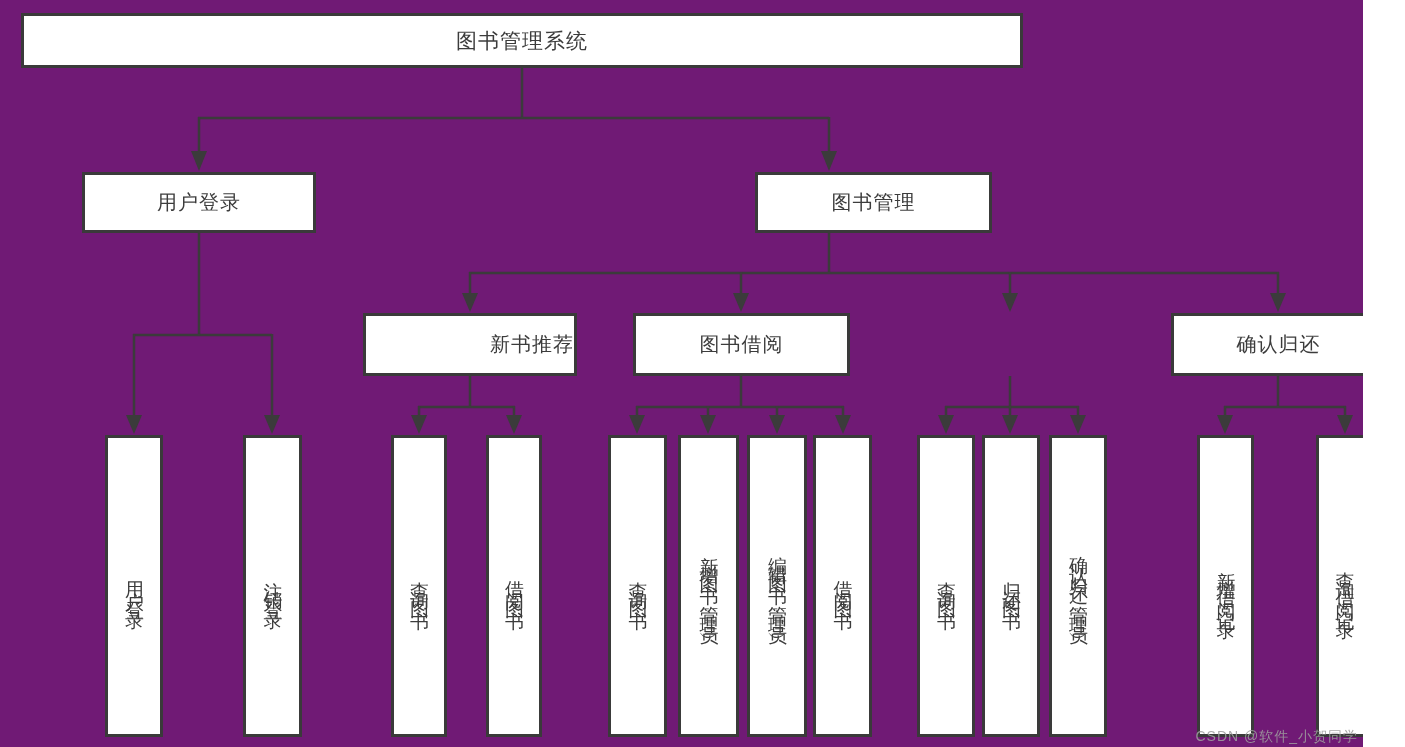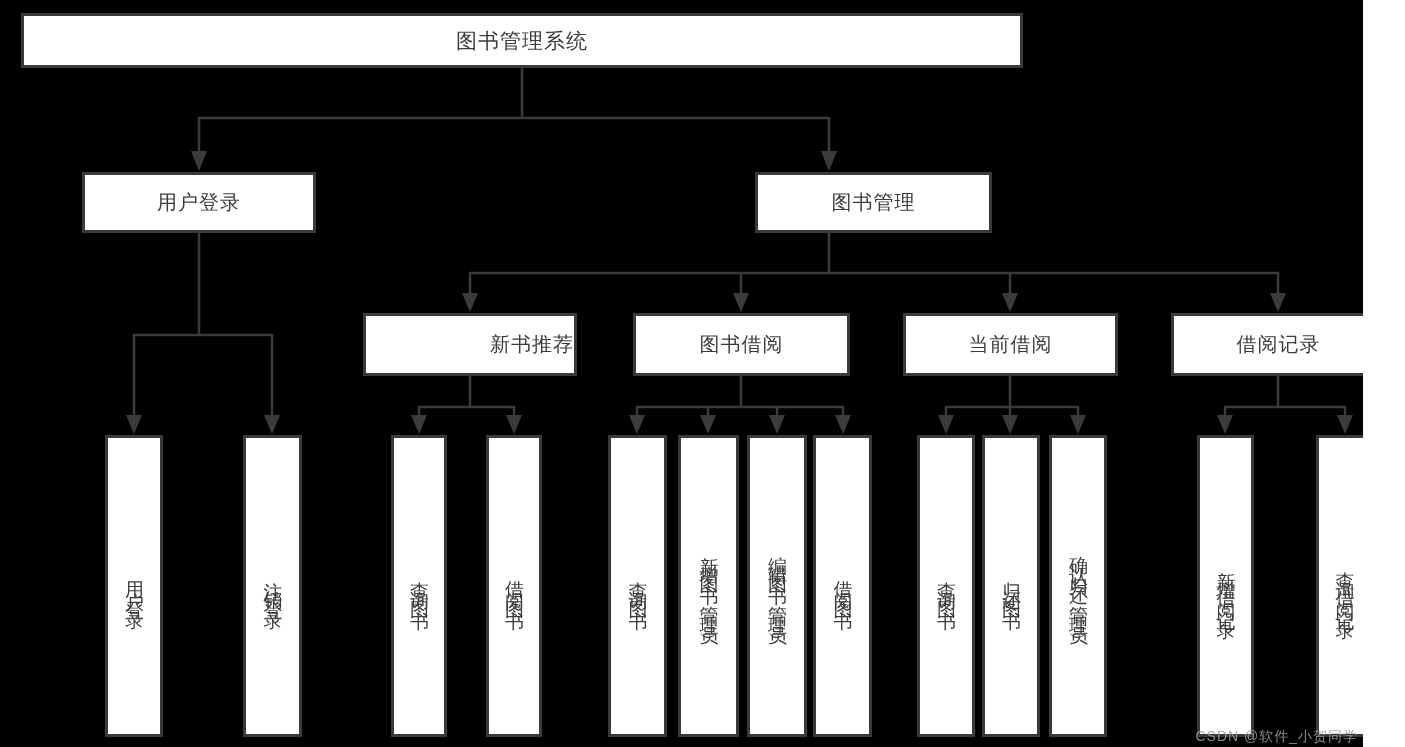--- a/index.html
+++ b/index.html
@@ -5,21 +5,21 @@
   html, body {
     margin: 0;
     padding: 0;
     background: #ffffff;
     font-family: "Liberation Sans", sans-serif;
   }
   #canvas {
     position: relative;
     width: 1363px;
     height: 747px;
-    background: #000000;
+    background: #701a75;
     overflow: hidden;
   }
   #connectors {
     position: absolute;
     left: 0;
     top: 0;
     width: 1405px;
     height: 747px;
   }
   .box {
@@ -145,25 +145,22 @@
   <div class="box" style="left:711px; top:172px; width:237px; height:61px;margin-left:44px;">
     <span class="hlabel">图书管理</span>
   </div>
 
   <div class="box" style="left:363px; top:313px; width:214px; height:63px;justify-content:flex-end;">
     <span class="hlabel">新书推荐</span>
   </div>
   <div class="box" style="left:633px; top:313px; width:217px; height:63px;text-align:center;">
     <span class="hlabel">图书借阅</span>
   </div>
-  <div class="box" style="left:903px; top:313px; width:215px; height:63px;">
-    <span class="hlabel">当前借阅</span>
-  </div>
   <div class="box" style="left:1171px; top:313px; width:215px; height:63px;">
-    <span class="hlabel">借阅记录</span>
+    <span class="hlabel">确认归还</span>
   </div>
 
   <div class="box leaf" style="left:105px; width:58px;">
     <span class="vtext">用户登录</span>
   </div>
   <div class="box leaf" style="left:243px; width:59px;">
     <span class="vtext">注销登录</span>
   </div>
 
   <div class="box leaf" style="left:391px; width:56px;">

